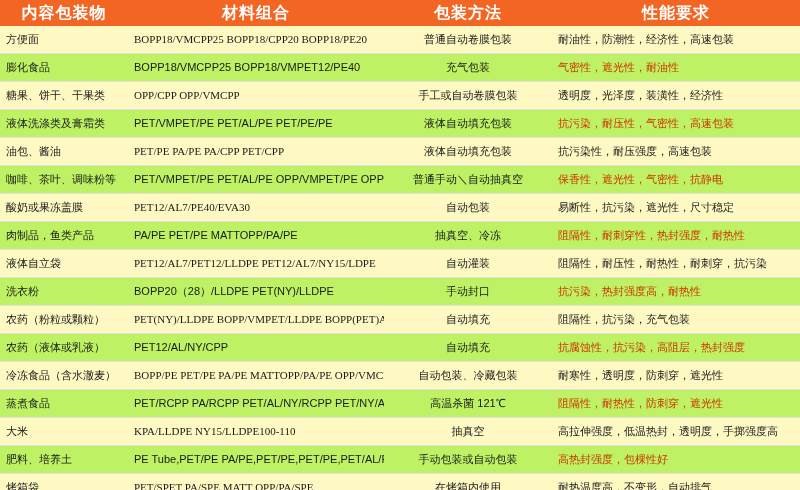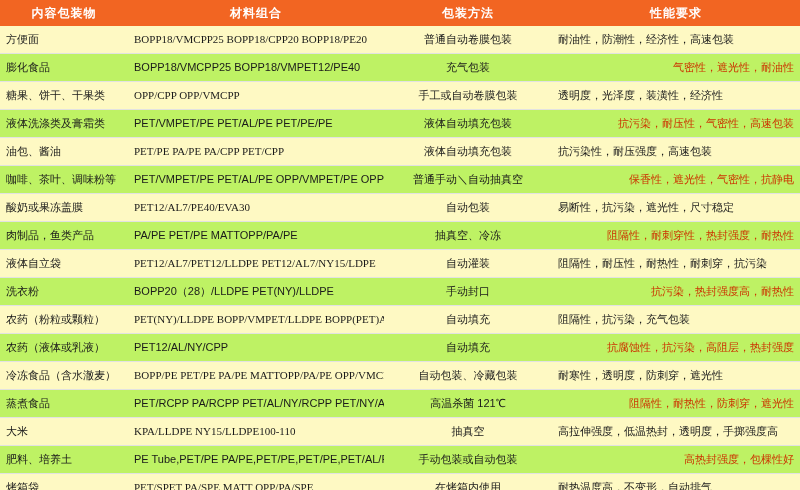--- a/index.html
+++ b/index.html
@@ -16,21 +16,21 @@
     overflow: hidden;
   }
   table.pkg-table {
     width: 800px;
     border-collapse: collapse;
     table-layout: fixed;
   }
   table.pkg-table thead th {
     background: #f26522;
     color: #ffffff;
-    font-size: 12px;
+    font-size: 16px;
     font-weight: bold;
     text-align: center;
     height: 22px;
     padding: 2px 16px;
     border: none;
     letter-spacing: 1px;
   }
   table.pkg-table td {
     border-bottom: 1px solid #e2e2e2;
     padding: 3px 6px;
@@ -45,21 +45,21 @@
   .col-a { width: 128px; }
   .col-b { width: 256px; }
   .col-c { width: 168px; }
   .col-d { width: 248px; }
   tbody tr.row-even td { background: #fef9c3; font-family: Liberation Serif, serif; }
   tbody tr.row-odd  td { background: #bef264; }
   td.cell-a { color: #111; }
   td.cell-b { color: #333; }
   td.cell-c { color: #111; text-align: center; }
   td.cell-d { color: #cc3300; margin-top: 40px; }
-  tbody tr.row-odd td.cell-d { color: #cc3300; text-align: right; }
+  tbody tr.row-odd td.cell-d { color: #cc3300; }
 </style>
 </head>
 <body>
 
 <table class="pkg-table">
   <colgroup>
     <col class="col-a">
     <col class="col-b">
     <col class="col-c">
     <col class="col-d">

